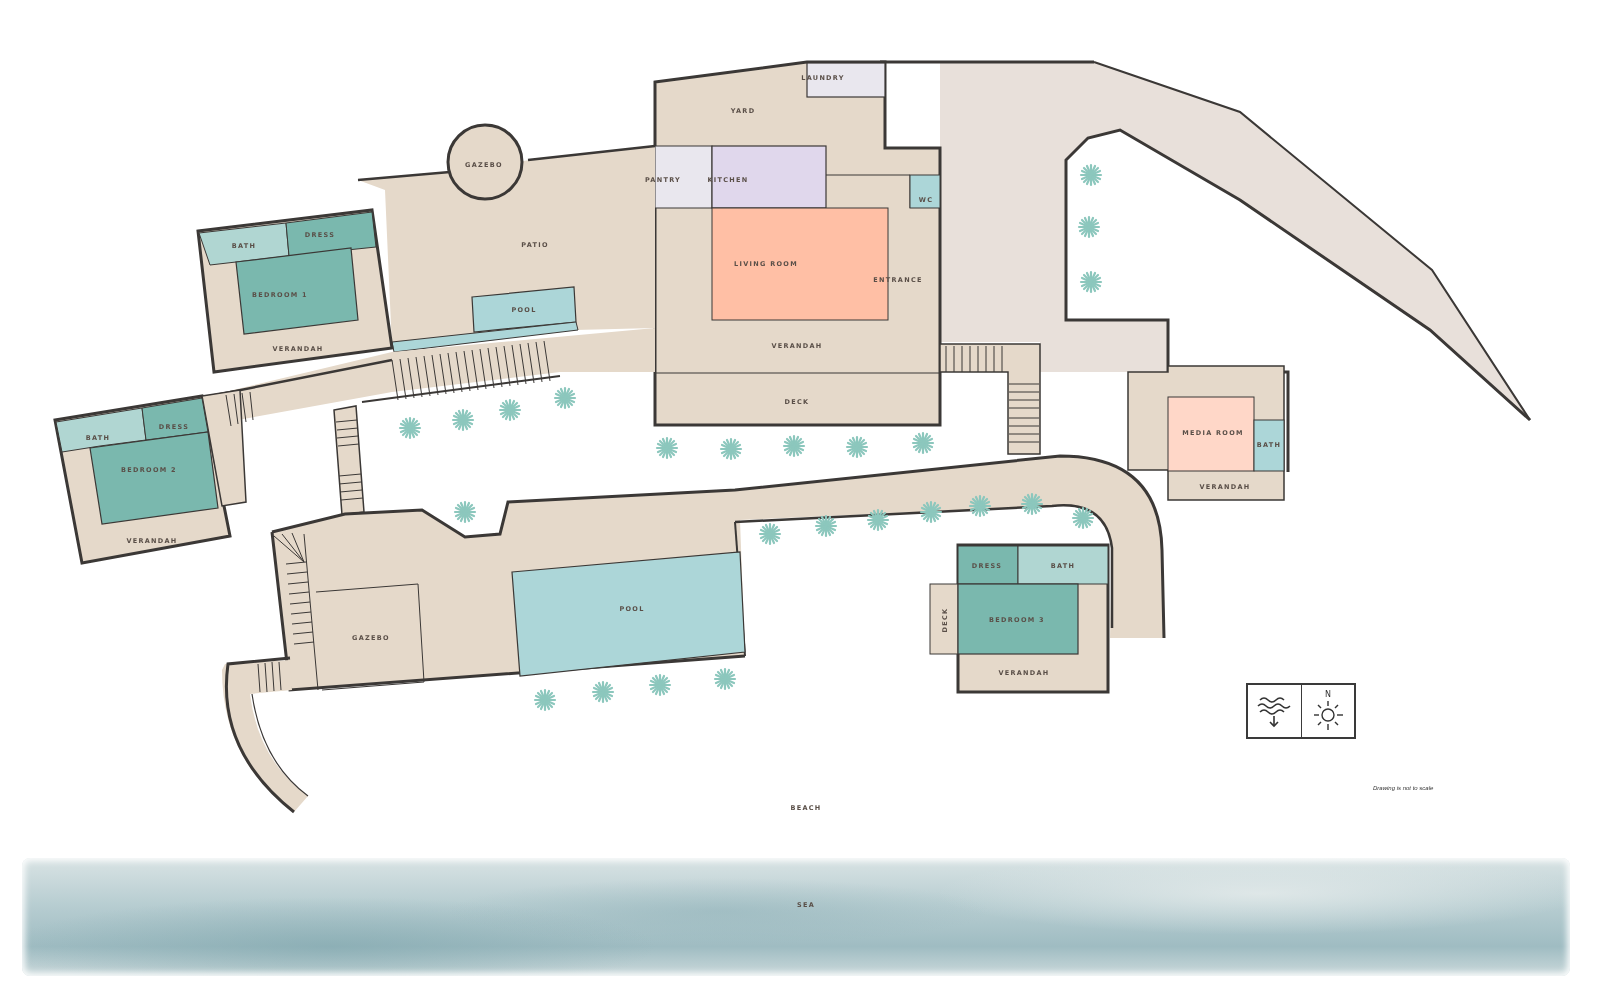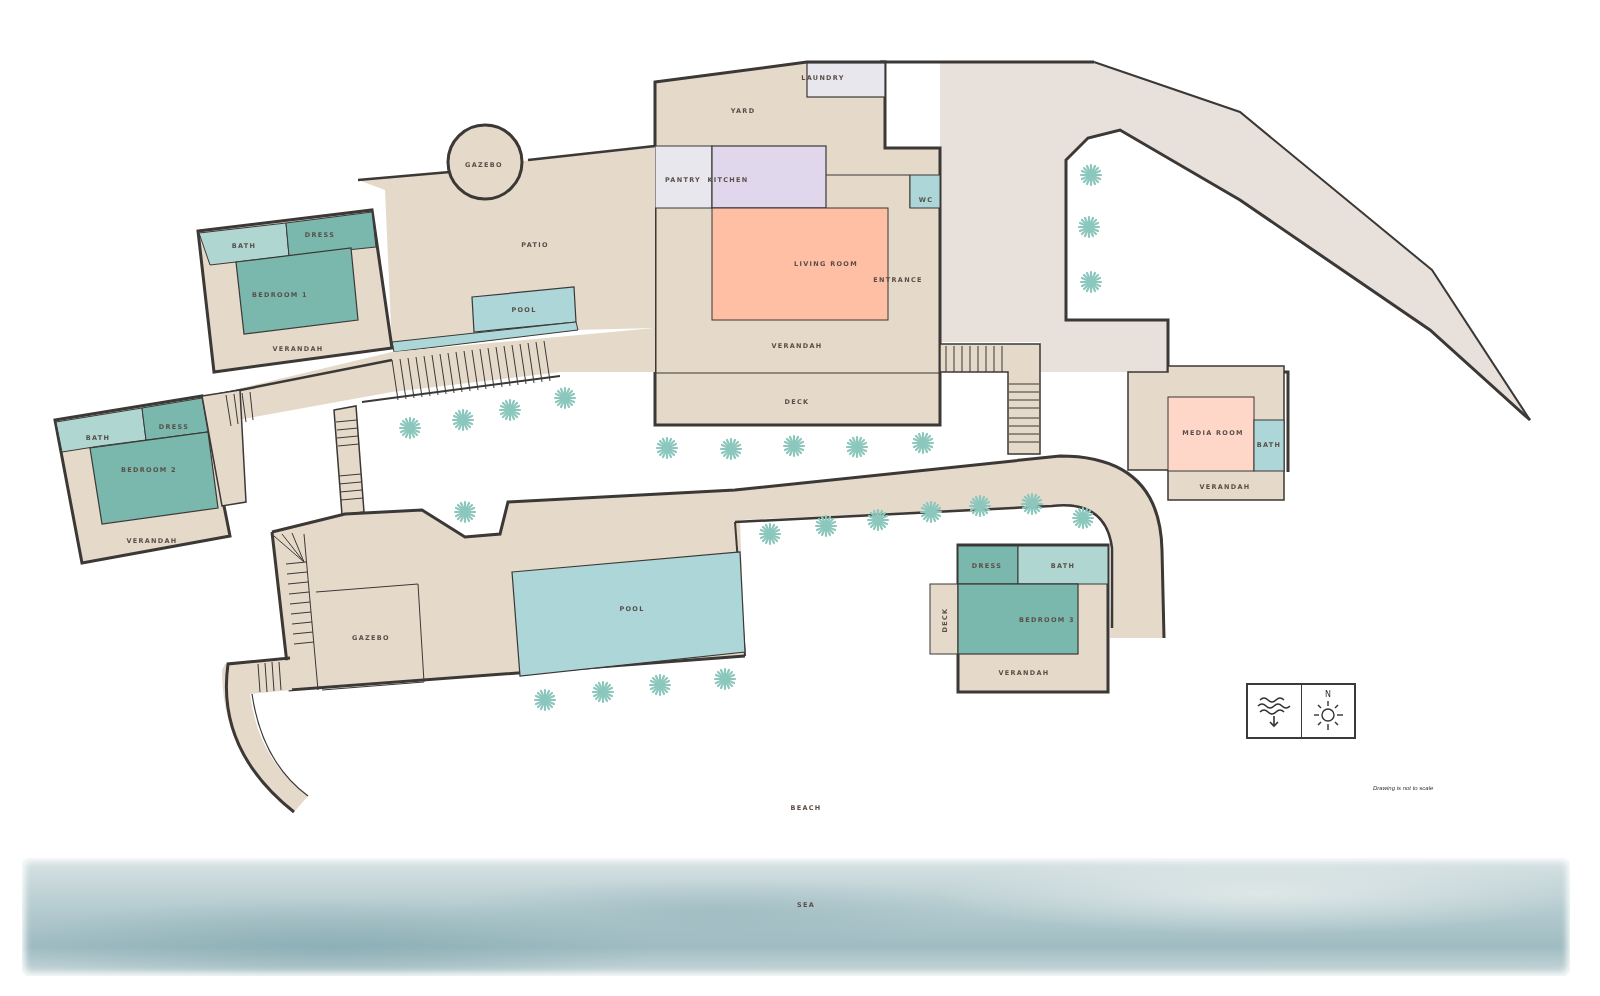--- a/index.html
+++ b/index.html
@@ -205,24 +205,24 @@
       <use href="#palm" x="603" y="692"></use>
       <use href="#palm" x="660" y="685"></use>
       <use href="#palm" x="725" y="679"></use>
   </g>
 </svg>
 
 <div class="sea"></div>
 
 <span class="lbl" style="left:823px;top:78px">LAUNDRY</span>
 <span class="lbl" style="left:743px;top:111px">YARD</span>
-<span class="lbl" style="left:683px;top:180px">PANTRY</span>
+<span class="lbl" style="left:663px;top:180px">PANTRY</span>
 <span class="lbl" style="left:728px;top:180px">KITCHEN</span>
 <span class="lbl" style="left:926px;top:200px">WC</span>
-<span class="lbl" style="left:826px;top:264px">LIVING ROOM</span>
+<span class="lbl" style="left:766px;top:264px">LIVING ROOM</span>
 <span class="lbl" style="left:898px;top:280px">ENTRANCE</span>
 <span class="lbl" style="left:797px;top:346px">VERANDAH</span>
 <span class="lbl" style="left:797px;top:402px">DECK</span>
 
 <span class="lbl" style="left:484px;top:165px">GAZEBO</span>
 <span class="lbl" style="left:535px;top:245px">PATIO</span>
 <span class="lbl" style="left:524px;top:310px">POOL</span>
 
 <span class="lbl" style="left:244px;top:246px">BATH</span>
 <span class="lbl" style="left:320px;top:235px">DRESS</span>
@@ -233,21 +233,21 @@
 <span class="lbl" style="left:174px;top:427px">DRESS</span>
 <span class="lbl" style="left:149px;top:470px">BEDROOM 2</span>
 <span class="lbl" style="left:152px;top:541px">VERANDAH</span>
 
 <span class="lbl" style="left:1213px;top:433px">MEDIA ROOM</span>
 <span class="lbl" style="left:1269px;top:445px">BATH</span>
 <span class="lbl" style="left:1225px;top:487px">VERANDAH</span>
 
 <span class="lbl" style="left:987px;top:566px">DRESS</span>
 <span class="lbl" style="left:1063px;top:566px">BATH</span>
-<span class="lbl" style="left:1047px;top:620px">BEDROOM 3</span>
+<span class="lbl" style="left:1017px;top:620px">BEDROOM 3</span>
 <span class="lbl vert" style="left:945px;top:620px">DECK</span>
 <span class="lbl" style="left:1024px;top:673px">VERANDAH</span>
 
 <span class="lbl" style="left:371px;top:638px">GAZEBO</span>
 <span class="lbl" style="left:632px;top:609px">POOL</span>
 
 <span class="lbl" style="left:806px;top:808px">BEACH</span>
 <span class="lbl" style="left:806px;top:905px">SEA</span>
 
 <div class="legend">

